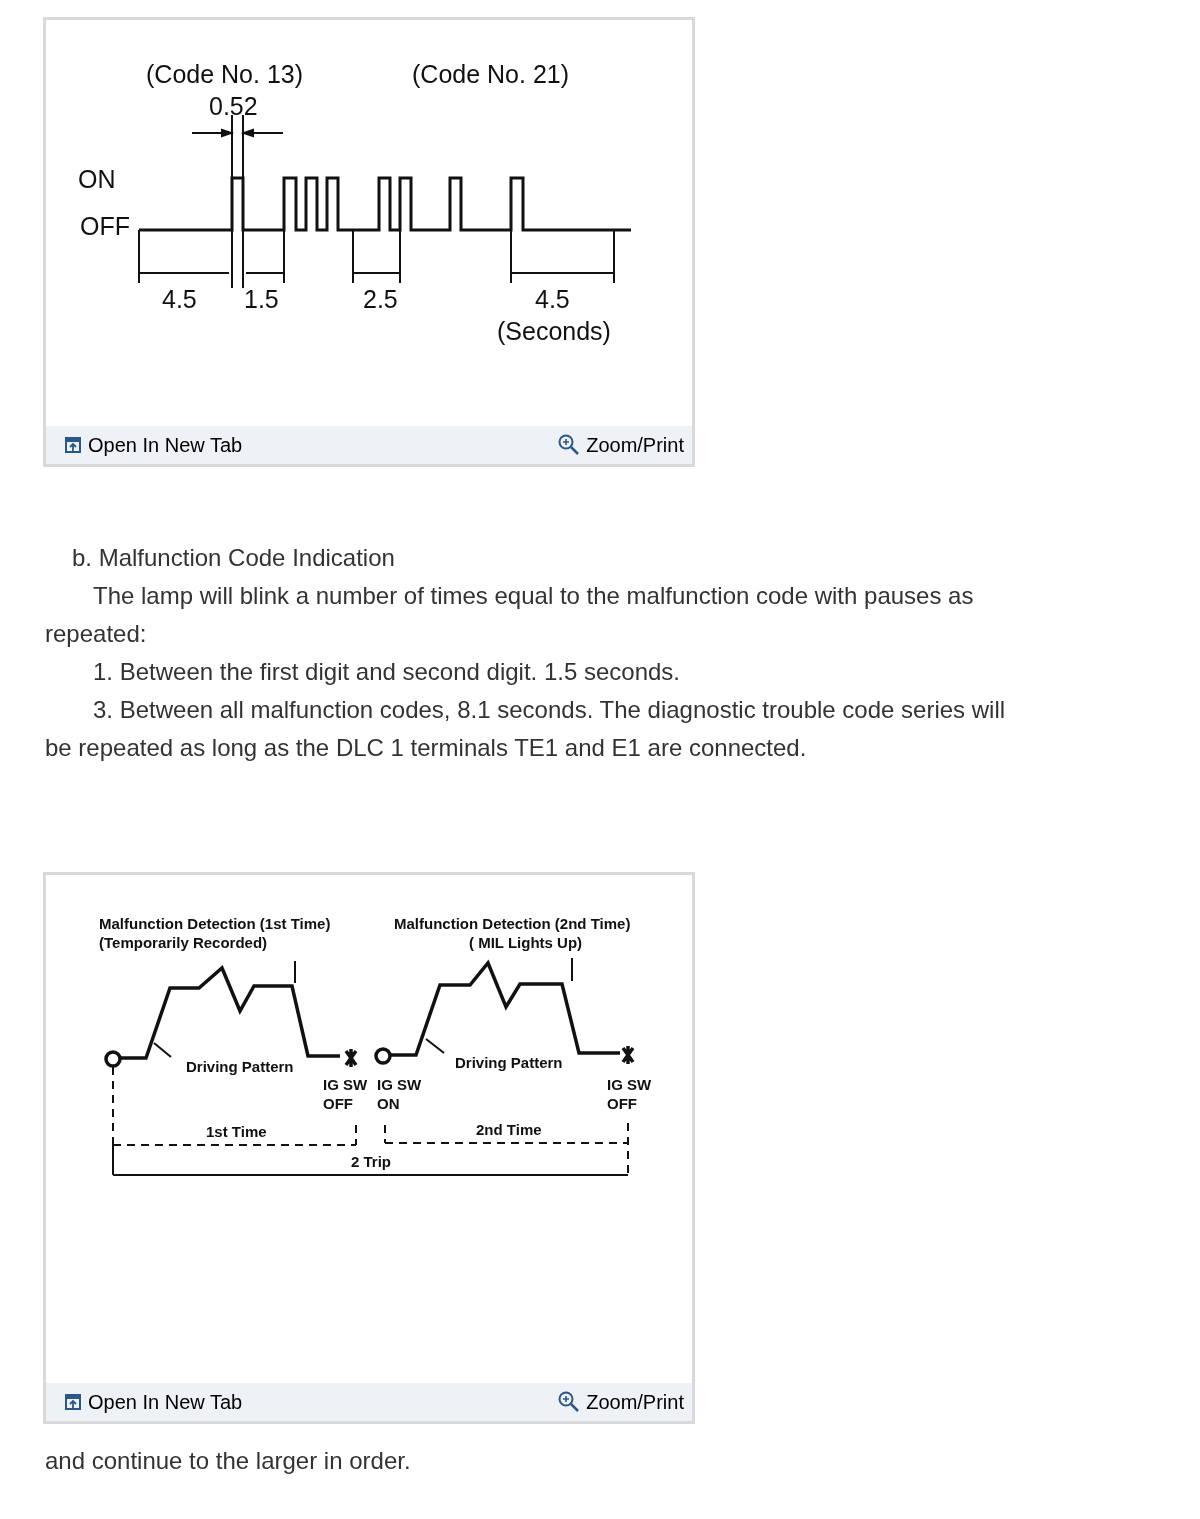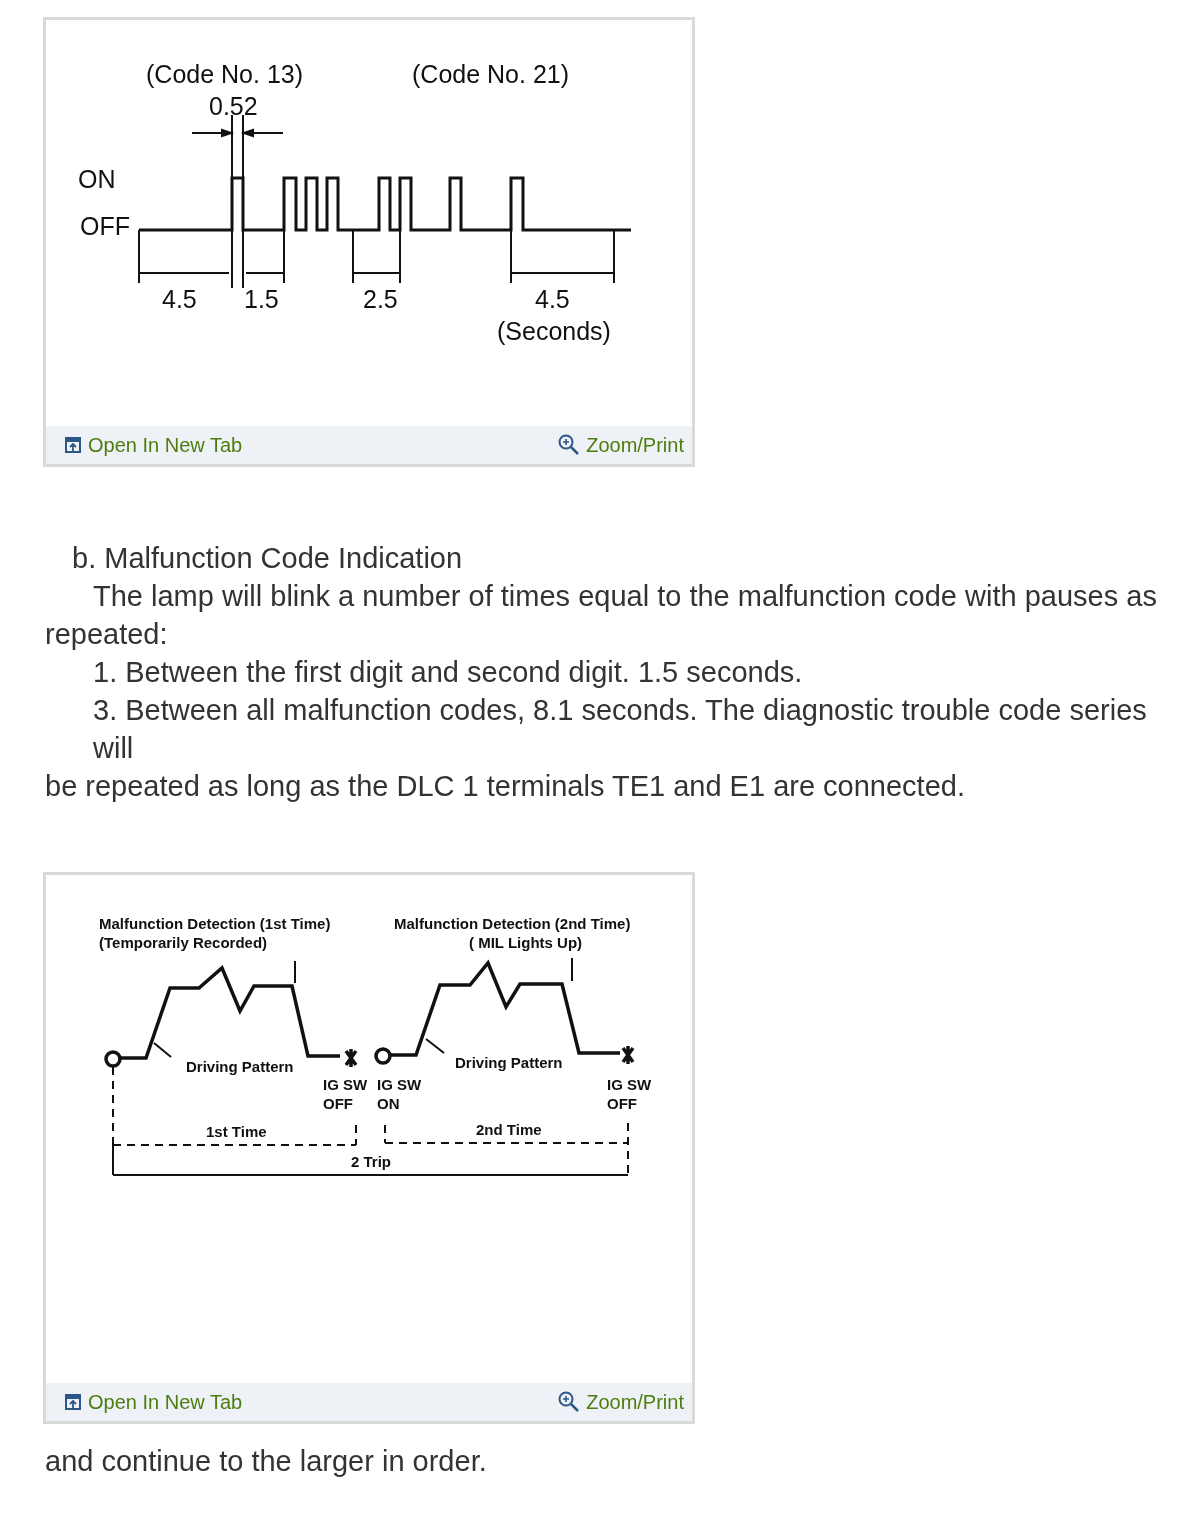--- a/index.html
+++ b/index.html
@@ -4,27 +4,27 @@
 <style>
   html, body { margin: 0; padding: 0; background: #ffffff; }
   body { width: 1200px; height: 1519px; position: relative; overflow: hidden;
          font-family: "Liberation Sans", sans-serif; color: #333333; }
   .card { position: absolute; left: 43px; width: 652px; background: #ffffff;
           border: 3px solid #d9d9d9; box-sizing: border-box; }
   .card .figure { position: relative; background: #fff; }
   .card .footer { position: absolute; left: 0; right: 0; bottom: 0; height: 38px;
                   background: #eef2f6; display: flex; align-items: center;
                   justify-content: space-between; padding: 0 8px 0 18px; box-sizing: border-box; }
-  .link { color: #4d7c0f; font-size: 20px; display: flex; align-items: center; gap: 6px;
+  .link { color: #000000; font-size: 20px; display: flex; align-items: center; gap: 6px;
           cursor: pointer; text-decoration: none; }
   .link svg { display: block; }
   svg text { font-family: "Liberation Sans", sans-serif; fill: #111; }
   .diagram-a text { font-size: 25px; }
   .diagram-b text { font-size: 15px; font-weight: bold; }
-  .text-block { position: absolute; left: 45px; width: 1130px; font-size: 29px; line-height: 38px; color: #333; }
+  .text-block { position: absolute; left: 45px; width: 1130px; font-size: 24px; line-height: 38px; color: #333; }
   .indent1 { padding-left: 27px; }
   .indent2 { padding-left: 48px; }
   .bold { font-weight: bold; }
   p { margin: 0; }
 </style>
 </head>
 <body>
 
 <div class="card" style="top:17px; height:450px;text-decoration:underline;">
   <div class="figure">

